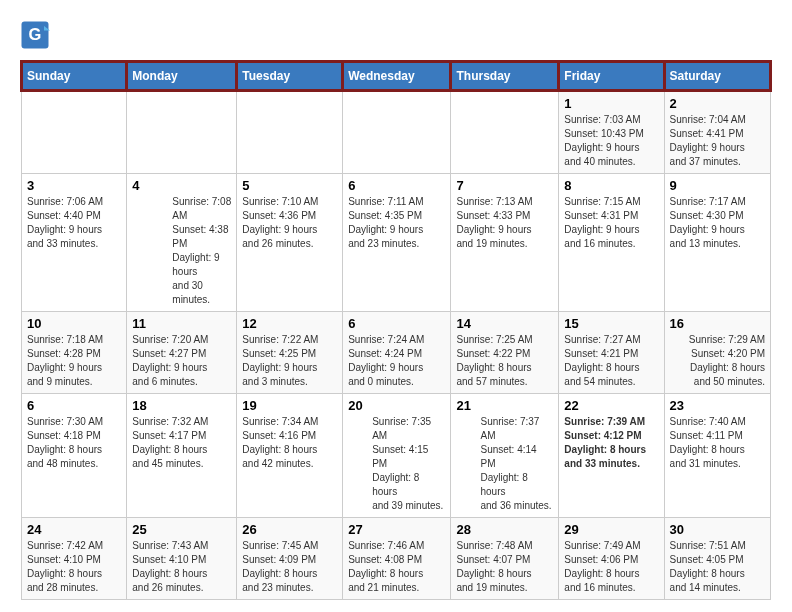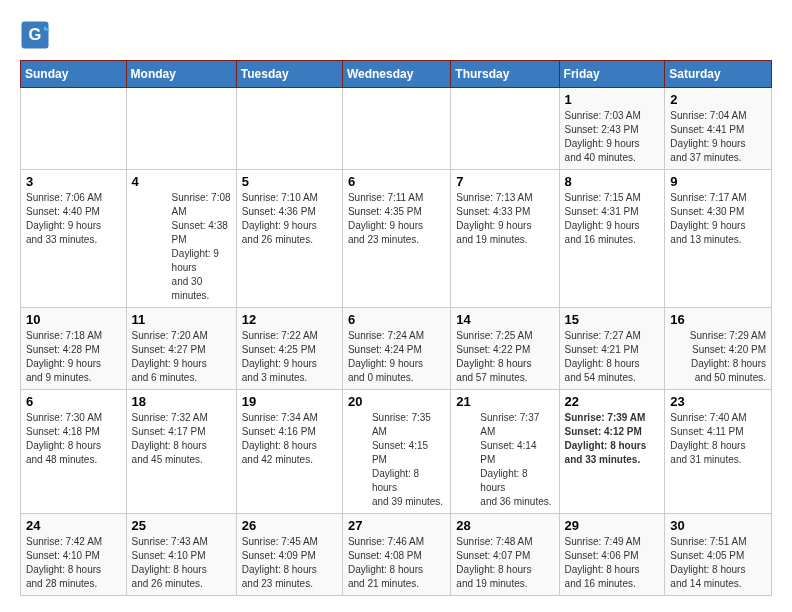--- a/index.html
+++ b/index.html
@@ -52,21 +52,21 @@
       border-collapse: collapse;
       font-size: 11px;
     }
     thead tr th {
       background-color: #3a7abf;
       color: #fff;
       padding: 6px 4px;
       text-align: left;
       font-size: 12px;
       font-weight: bold;
-      border: 1px solid #7f1d1d;
+      border: 3px solid #7f1d1d;
     }
     tbody tr td {
       border: 1px solid #ccc;
       vertical-align: top;
       padding: 4px 5px;
       width: 113px;
       min-height: 80px;
       height: 80px;
       background: #fff;
     }
@@ -124,21 +124,21 @@
   <tbody id="calendar-body">
   <tr>
         <td class="empty-cell"></td>
         <td class="empty-cell"></td>
         <td class="empty-cell"></td>
         <td class="empty-cell"></td>
         <td class="empty-cell"></td>
         <td>
           <span class="day-number">1</span>
           <div class="day-info" style="white-space: pre-line;">Sunrise: 7:03 AM
-Sunset: 2:43 PM
+Sunset: 10:43 PM
 Daylight: 9 hours
 and 40 minutes.</div>
         </td>
         <td>
           <span class="day-number">2</span>
           <div class="day-info" style="white-space: pre-line;">Sunrise: 7:04 AM
 Sunset: 4:41 PM
 Daylight: 9 hours
 and 37 minutes.</div>
         </td>

